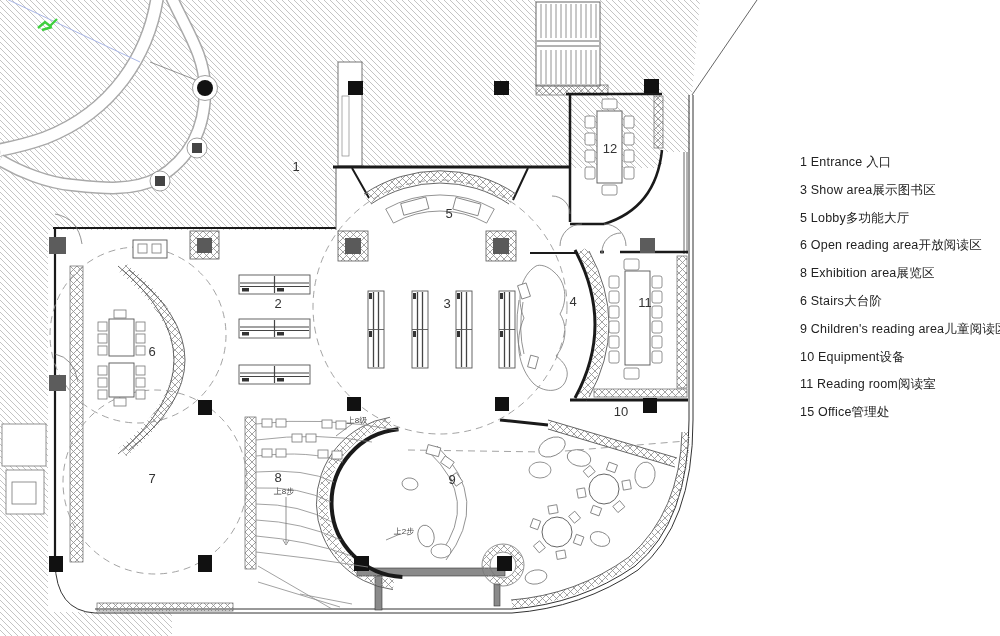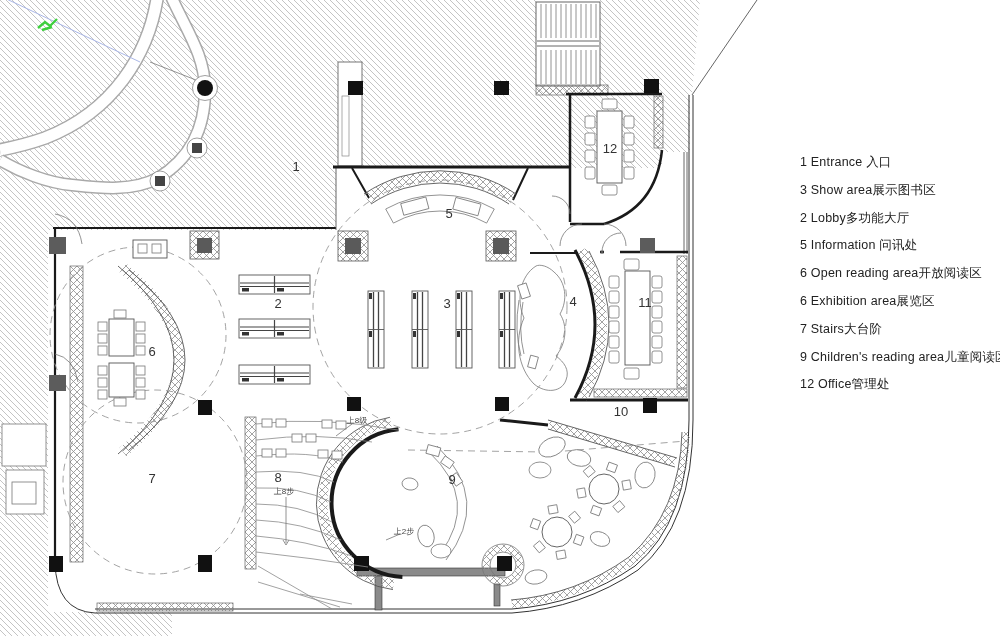--- a/index.html
+++ b/index.html
@@ -374,20 +374,21 @@
     <text class="plbl" x="610" y="153">12</text>
     <text class="pnote" x="357" y="423">上8级</text>
     <text class="pnote" x="284" y="494">上8步</text>
     <text class="pnote" x="404" y="534">上2步</text>
   </g>
 </svg>
 
 <div class="legend">
   <div class="lg-row">1 Entrance 入口</div>
   <div class="lg-row">3 Show area展示图书区</div>
-  <div class="lg-row">2 Lobby多功能大厅</div>
-  <div class="lg-row">5 Information 问讯处</div>
+  <div class="lg-row">5 Lobby多功能大厅</div>
   <div class="lg-row">6 Open reading area开放阅读区</div>
-  <div class="lg-row">6 Exhibition area展览区</div>
-  <div class="lg-row">7 Stairs大台阶</div>
+  <div class="lg-row">8 Exhibition area展览区</div>
+  <div class="lg-row">6 Stairs大台阶</div>
   <div class="lg-row">9 Children's reading area儿童阅读区</div>
-  <div class="lg-row">12  Office管理处</div>
+  <div class="lg-row">10 Equipment设备</div>
+  <div class="lg-row">11 Reading room阅读室</div>
+  <div class="lg-row">15  Office管理处</div>
 </div>
 
 </body></html>

